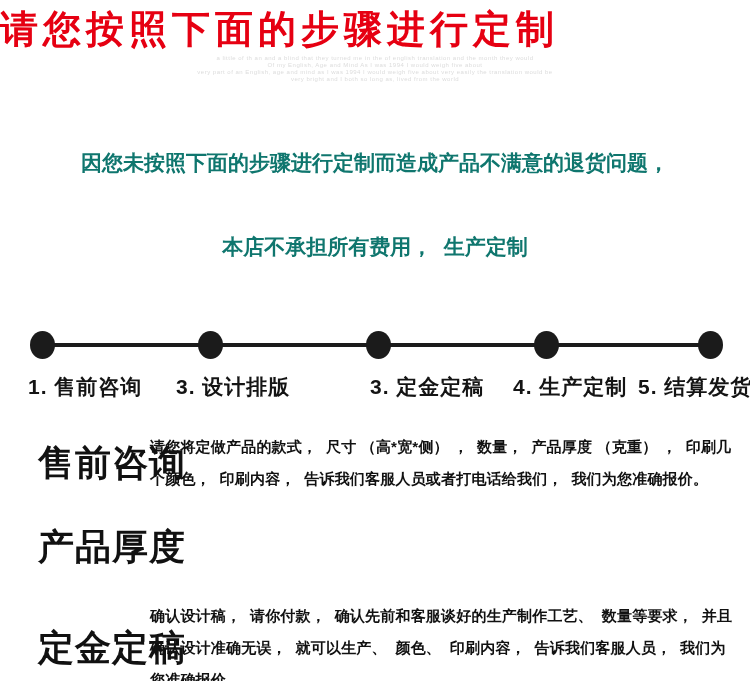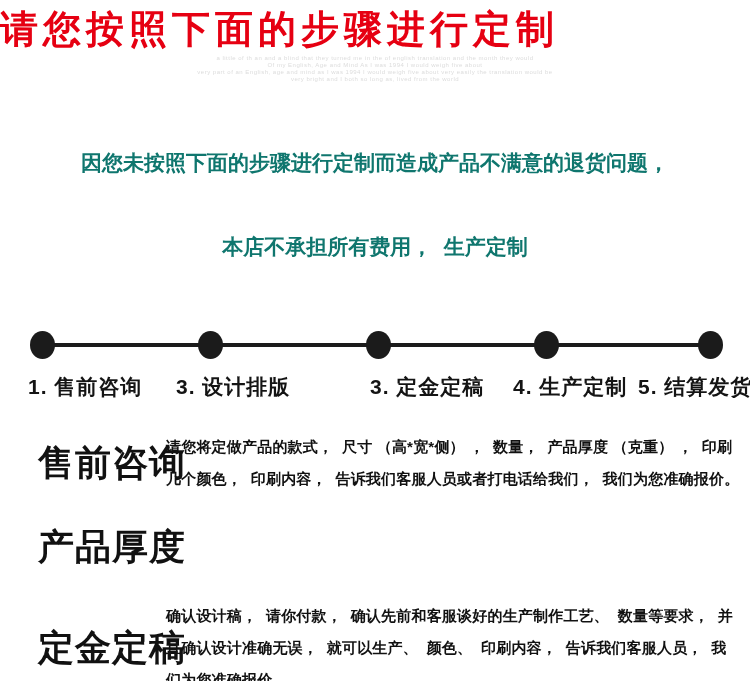--- a/index.html
+++ b/index.html
@@ -100,21 +100,20 @@
     letter-spacing: 1px;
     white-space: nowrap;
   }
   .sec-text {
     font-size: 15px;
     font-weight: 700;
     color: #111111;
     line-height: 32px;
     white-space: pre-wrap;
     letter-spacing: 0.2px;
-    margin-left: 16px;
   }
 </style>
 </head>
 <body>
 
 <div class="page">
 
   <div class="main-title">请您按照下面的步骤进行定制</div>
 
   <div class="watermark">

